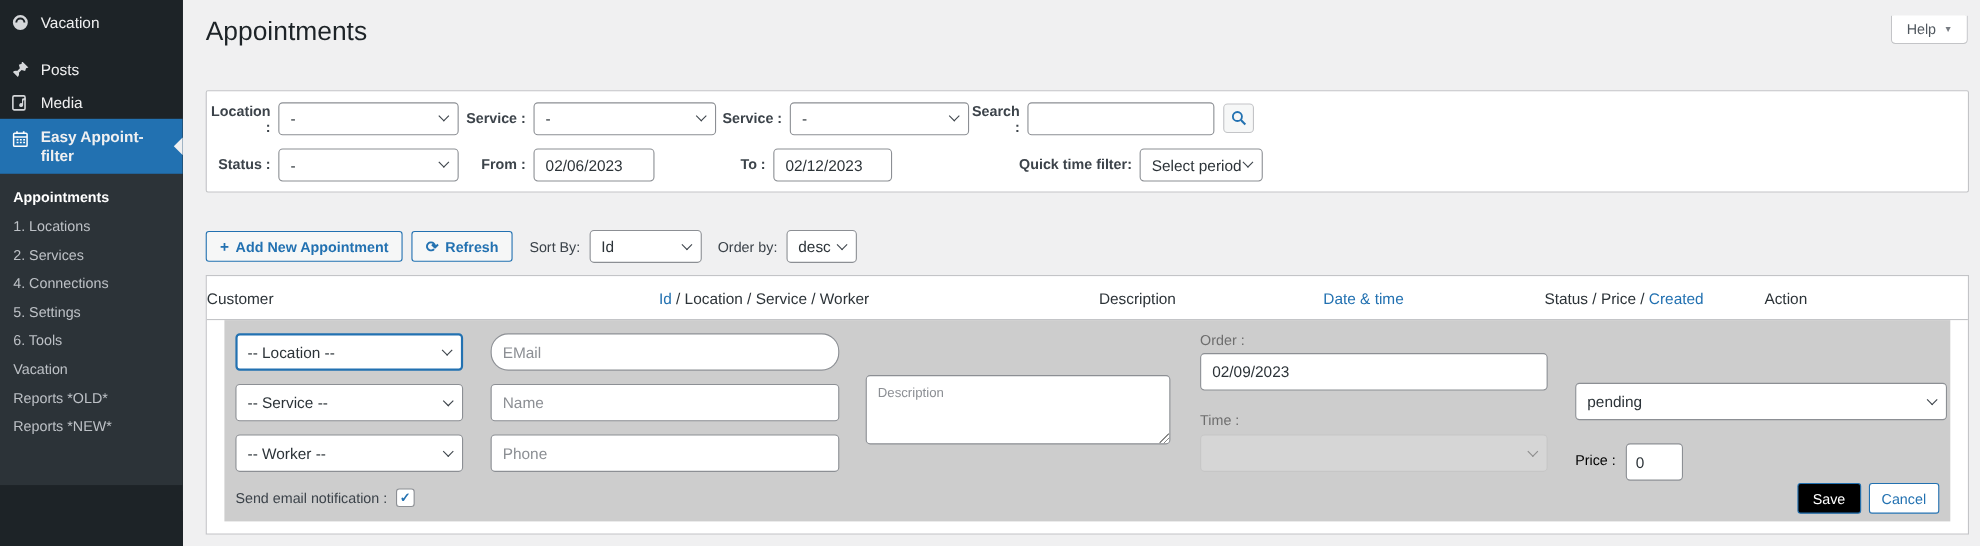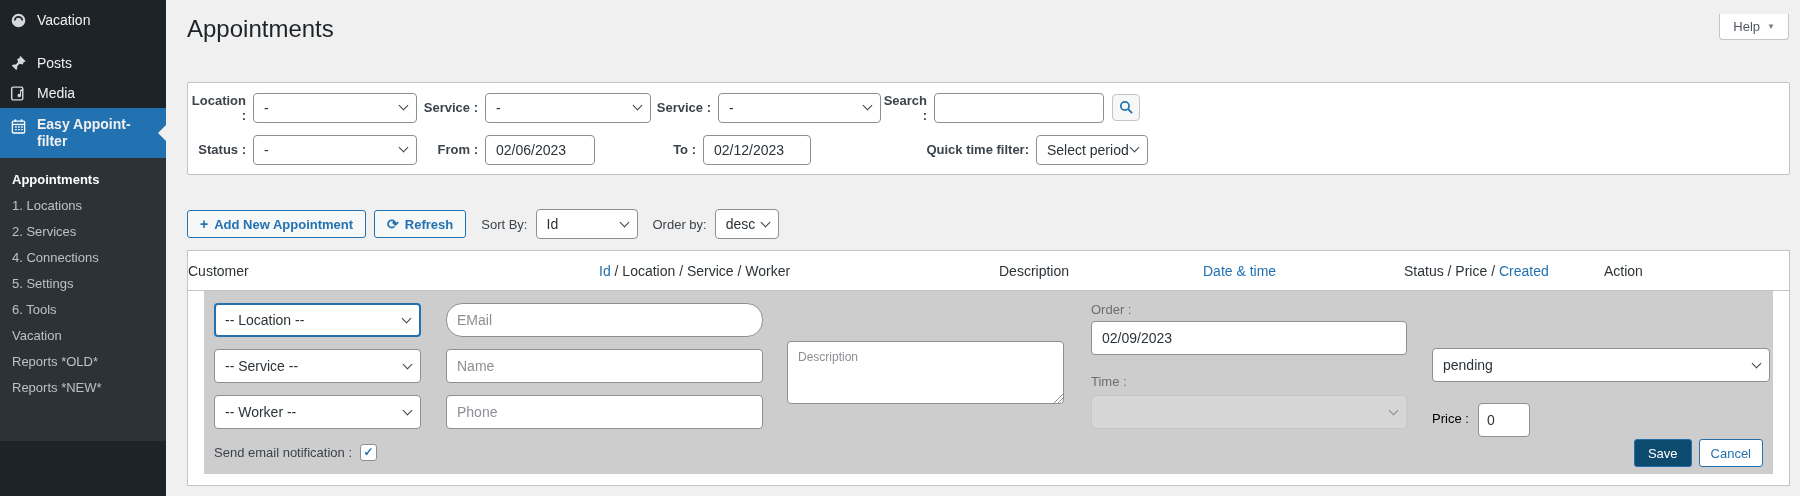--- a/index.html
+++ b/index.html
@@ -77,21 +77,21 @@
   .finp-date { left:887px; top:30px; width:316px; }
   .fsel-time { left:887px; top:104px; width:316px; height:36px; background:#d6d6d6; border:1px solid #c6c6c6; color:#9a9a9a; cursor:default; }
   .fsel-time .chev { border-color:#8d8d8d; }
   .fsel-status { left:1228px; top:57px; width:338px; }
   .lbl-price { position:absolute; left:1228px; top:112px; height:32px; line-height:32px; color:#000000; font-size:13px; }
   .finp-price { left:1274px; top:112px; width:52px; height:32px; padding:0 8px; }
   .notify { position:absolute; left:10px; top:151px; display:flex; align-items:center; gap:8px; height:20px; }
   .notify-label { color:#3c434a; font-size:13px; }
   .cb { width:17px; height:17px; background:#fff; border:1px solid #8c8f94; border-radius:3px; display:flex; align-items:center; justify-content:center; color:#2271b1; font-weight:700; font-size:12px; cursor:pointer; }
   .row-actions { position:absolute; right:10px; top:148px; display:flex; gap:7px; }
-  .btn-primary { background:#0c4a6e; border:1px solid #2271b1; color:#fff; border-radius:3px; height:28px; padding:0 13px; font-size:13px; cursor:pointer; font-family:"Liberation Sans", sans-serif; }
+  .btn-primary { background:#000000; border:1px solid #2271b1; color:#fff; border-radius:3px; height:28px; padding:0 13px; font-size:13px; cursor:pointer; font-family:"Liberation Sans", sans-serif; }
   .btn-cancel { background:#fff; border:1px solid #2271b1; color:#2271b1; border-radius:3px; height:28px; padding:0 11px; font-size:13px; cursor:pointer; font-family:"Liberation Sans", sans-serif; }
 </style>
 </head>
 <body>
 
 <aside class="sidebar">
   <div class="menu-top">
     <div class="menu-item">
       <span class="mi-icon">
         <svg width="17" height="17" viewBox="0 0 20 20">

